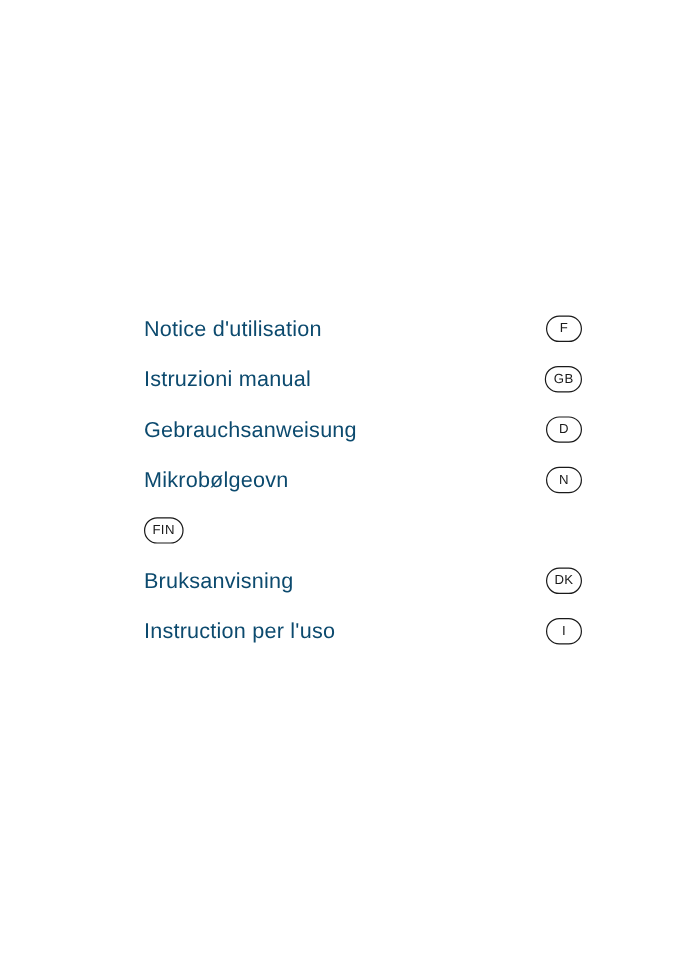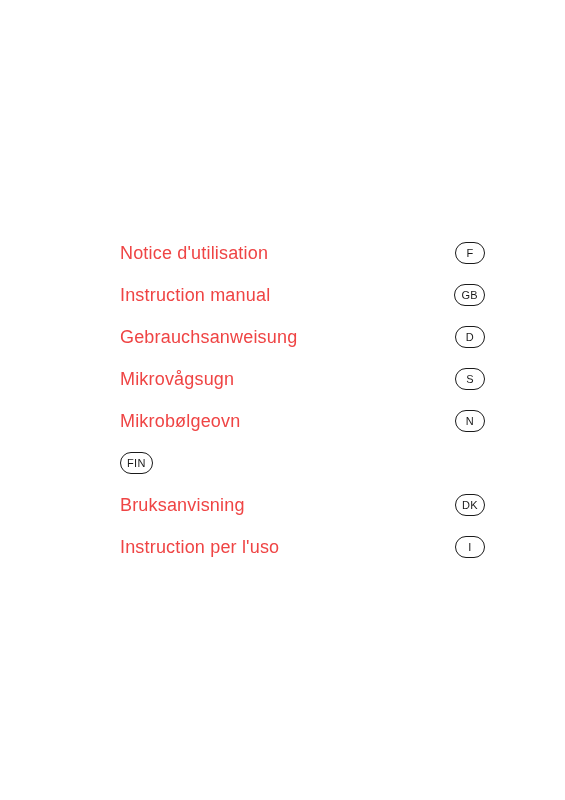--- a/index.html
+++ b/index.html
@@ -30,21 +30,21 @@
 
     .manual-row {
       display: flex;
       align-items: center;
       justify-content: space-between;
       padding: 10px 0;
     }
 
     .manual-label {
       font-size: 18px;
-      color: #ef4444;
+      color: #0c4a6e;
       font-weight: 400;
       letter-spacing: 0.01em;
     }
 
     .lang-badge {
       display: inline-flex;
       align-items: center;
       justify-content: center;
       border: 1.5px solid #1a1a1a;
       border-radius: 50px;
@@ -59,30 +59,26 @@
   </style>
 </head>
 <body>
 
 <div class="content">
 <div class="manual-row">
       <span class="manual-label">Notice d'utilisation</span>
       <span class="lang-badge">F</span>
     </div>
     <div class="manual-row">
-      <span class="manual-label">Instruction manual</span>
+      <span class="manual-label">Istruzioni manual</span>
       <span class="lang-badge">GB</span>
     </div>
     <div class="manual-row">
       <span class="manual-label">Gebrauchsanweisung</span>
       <span class="lang-badge">D</span>
-    </div>
-    <div class="manual-row">
-      <span class="manual-label">Mikrovågsugn</span>
-      <span class="lang-badge">S</span>
     </div>
     <div class="manual-row">
       <span class="manual-label">Mikrobølgeovn</span>
       <span class="lang-badge">N</span>
     </div>
     <div class="manual-row">
       <span class="lang-badge">FIN</span>
     </div>
     <div class="manual-row">
       <span class="manual-label">Bruksanvisning</span>

